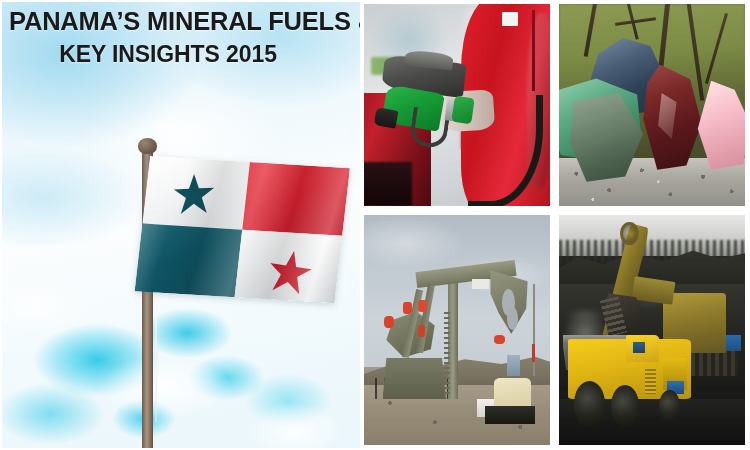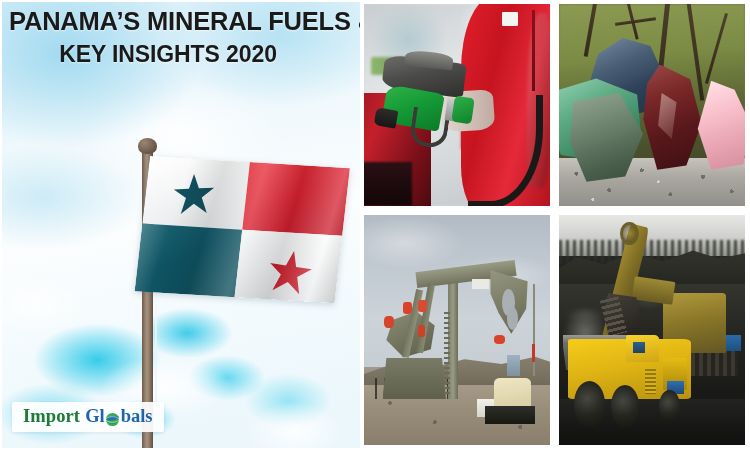--- a/index.html
+++ b/index.html
@@ -718,53 +718,39 @@
 
 <div id="collage">
 
   <div class="left-panel">
     <div class="sky-base"></div>
     <div class="sky-cyan"></div>
     <div class="sky-white"></div>
 
     <div class="headline">
       <div class="hl-1">PANAMA’S MINERAL FUELS &amp;</div>
-      <div class="hl-3">KEY INSIGHTS 2020</div>
+      <div class="hl-3">KEY INSIGHTS 2015</div>
     </div>
 
     <div class="pole"></div>
     <div class="pole-knob"></div>
     <div class="halyard"></div>
 
     <div class="flag">
       <div class="q q-wh">
         <div class="star star-blue"></div>
       </div>
       <div class="q q-red"></div>
       <div class="q q-blue"></div>
       <div class="q q-wh2">
         <div class="star star-red"></div>
       </div>
       <div class="flag-shade"></div>
     </div>
 
-    <div class="logo-badge">
-      <span class="logo-import">Import</span>
-      <span style="display:inline-block;width:5px"></span>
-      <span class="logo-gl">Gl</span>
-      <span class="logo-globe">
-        <svg viewBox="0 0 32 32" width="15" height="15" aria-hidden="true">
-          <circle cx="16" cy="16" r="14" fill="#3aa85c"></circle>
-          <path d="M2 16c6-7 16-9 28-6-6 8-17 10-28 6z" fill="#1f6fb0" opacity="0.95"></path>
-          <path d="M4 22c8 4 18 2 25-6-3 10-16 13-25 6z" fill="#2f9b4e"></path>
-          <ellipse cx="16" cy="16" rx="14" ry="6" fill="none" stroke="#ffffff" stroke-width="1.4" opacity=".75"></ellipse>
-        </svg>
-      </span>
-      <span class="logo-bals">bals</span>
-    </div>
   </div>
 
   <div class="photo-grid">
 
     <div class="cell">
       <div class="cell-inner p-fuel">
         <div class="fuel-bg-blur"></div>
         <div class="fuel-greensign"></div>
         <div class="fuel-redpost"></div>
         <div class="fuel-car"></div>

